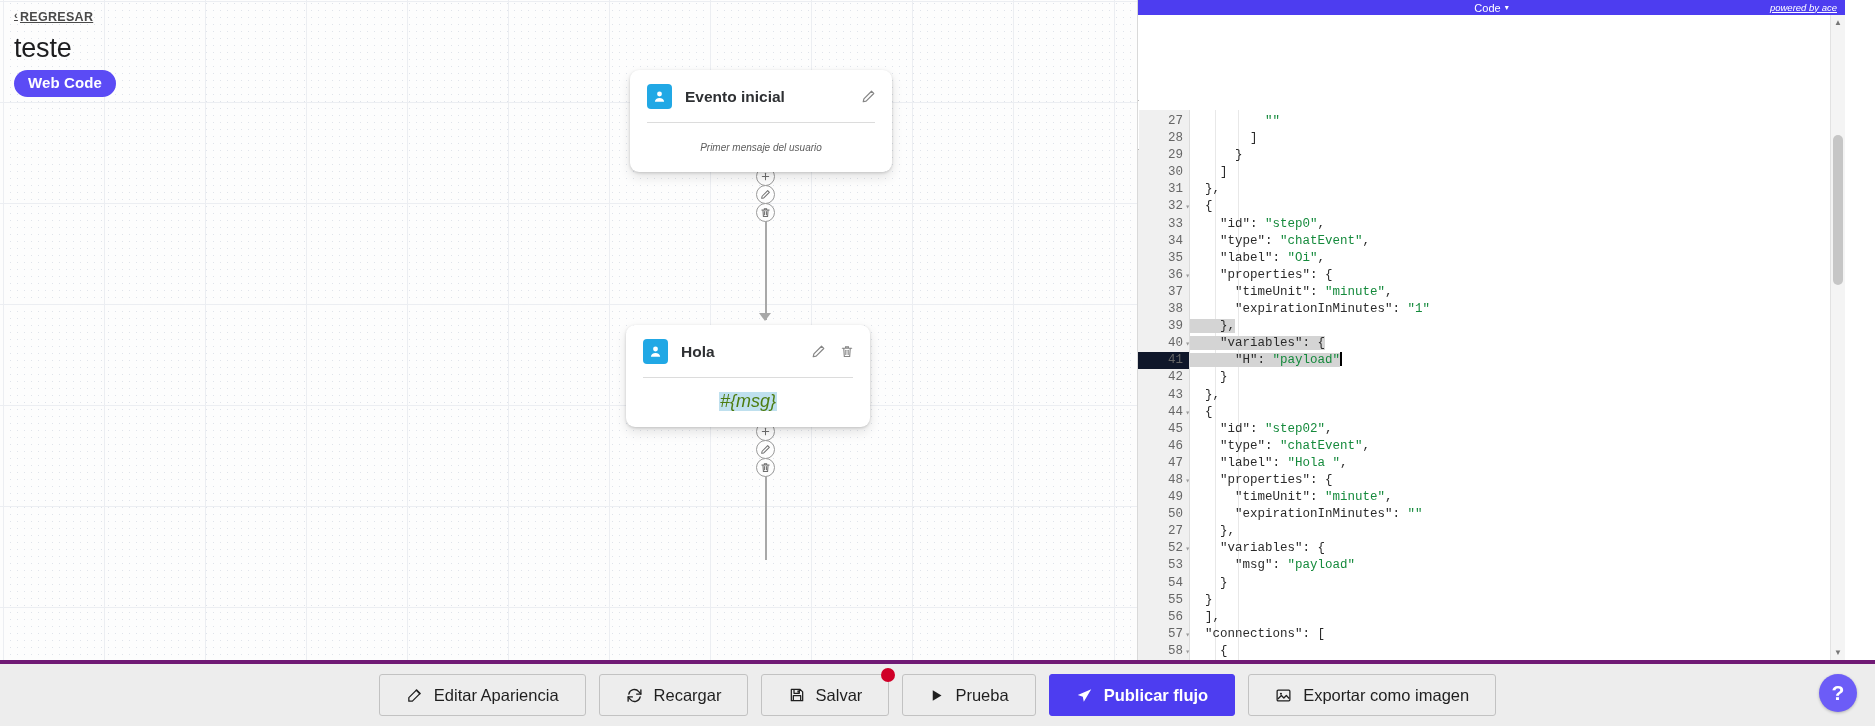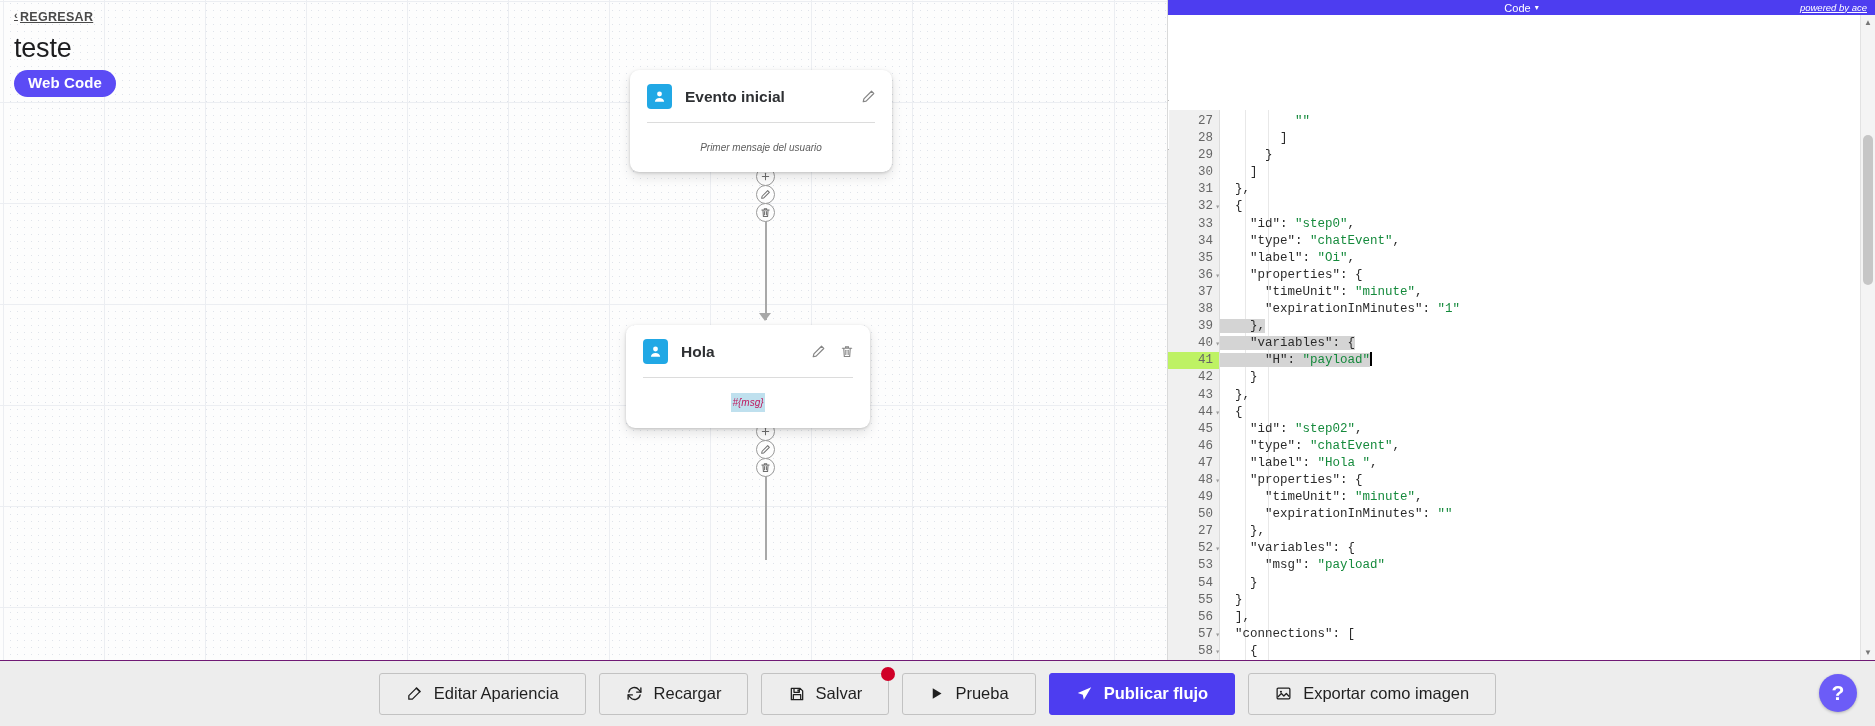--- a/index.html
+++ b/index.html
@@ -124,23 +124,23 @@
     text-align: center;
   }
   .node-placeholder {
     font-size: 10px;
     font-style: italic;
     color: #5c5c5c;
     line-height: 17px;
   }
   .node-var {
     display: inline-block;
-    font-size: 10px;
+    font-size: 18px;
     font-style: italic;
-    color: #be185d;
+    color: #4d7c0f;
     background: #bfe0ee;
     line-height: 17px;
     padding: 1px 1px;
   }
 
   
   .conn-line {
     position: absolute;
     width: 1.5px;
     background: #a8a8a8;
@@ -171,21 +171,21 @@
     justify-content: center;
     cursor: pointer;
     margin-top: -1px;
   }
   .conn-btn:first-child { margin-top: 0; }
   .conn-btn svg { display: block; }
 
   
   .code-panel {
     position: absolute;
-    left: 1167px; top: 0;
+    left: 1137px; top: 0;
     width: 708px; height: 660px;
     background: #fff;
     border-left: 1px solid #d9d9d9;
     overflow: hidden;
   }
   .code-topbar {
     position: relative;
     height: 15px;
     background: #4d3df0;
     display: flex;
@@ -234,21 +234,21 @@
     color: #666;
     text-align: right;
   }
   .gline {
     height: 17.1px;
     line-height: 17.1px;
     padding-right: 6px;
     position: relative;
     white-space: nowrap;
   }
-  .gline.active { background: #bef264; padding-left: 24px; }
+  .gline.active { background: #0f172a; padding-left: 24px; }
   .fold {
     position: absolute;
     right: -1px; top: 0;
     width: 9px;
     color: #9a9a9a;
     font-size: 8px;
     line-height: 17.1px;
     cursor: pointer;
   }
   .code-area {
@@ -327,21 +327,21 @@
     border-radius: 6px;
     cursor: pointer;
   }
 
   
   .toolbar {
     position: absolute;
     left: 0; bottom: 0;
     width: 1875px; height: 66px;
     background: #ededed;
-    border-top: 1px solid #701a75;
+    border-top: 4px solid #701a75;
     display: flex;
     align-items: center;
     justify-content: center;
     gap: 13px;
     z-index: 30;
   }
   .tb-btn {
     position: relative;
     height: 42px;
     min-width: 128px;

